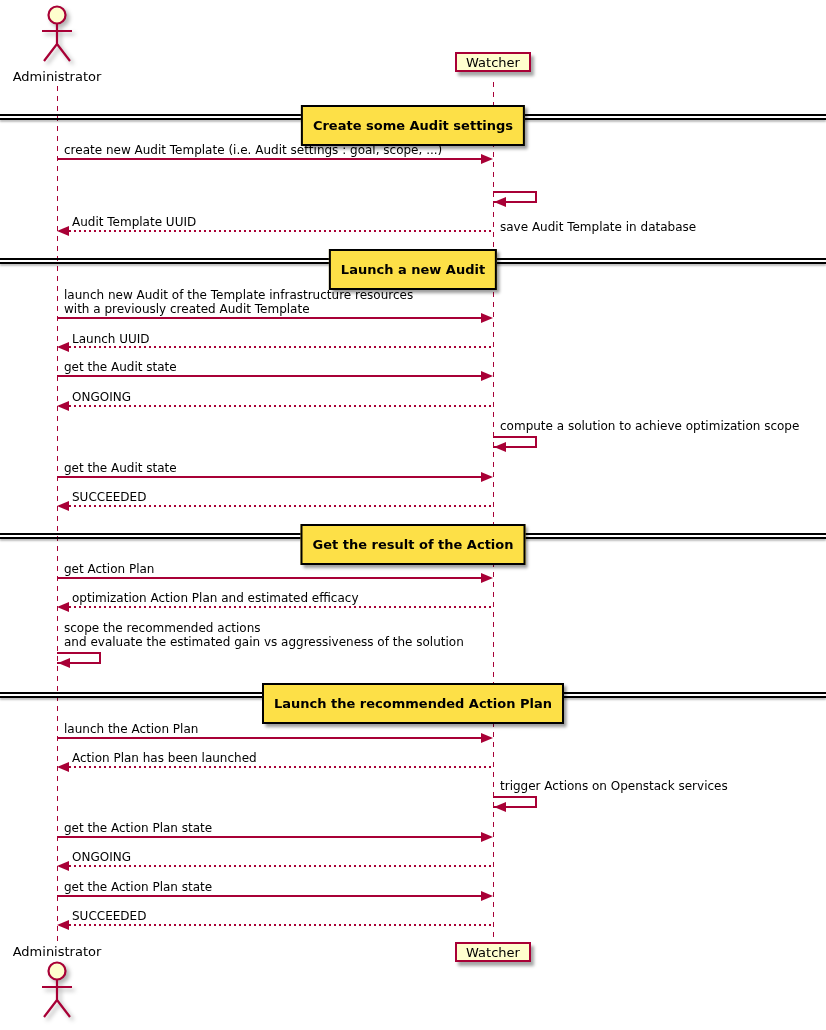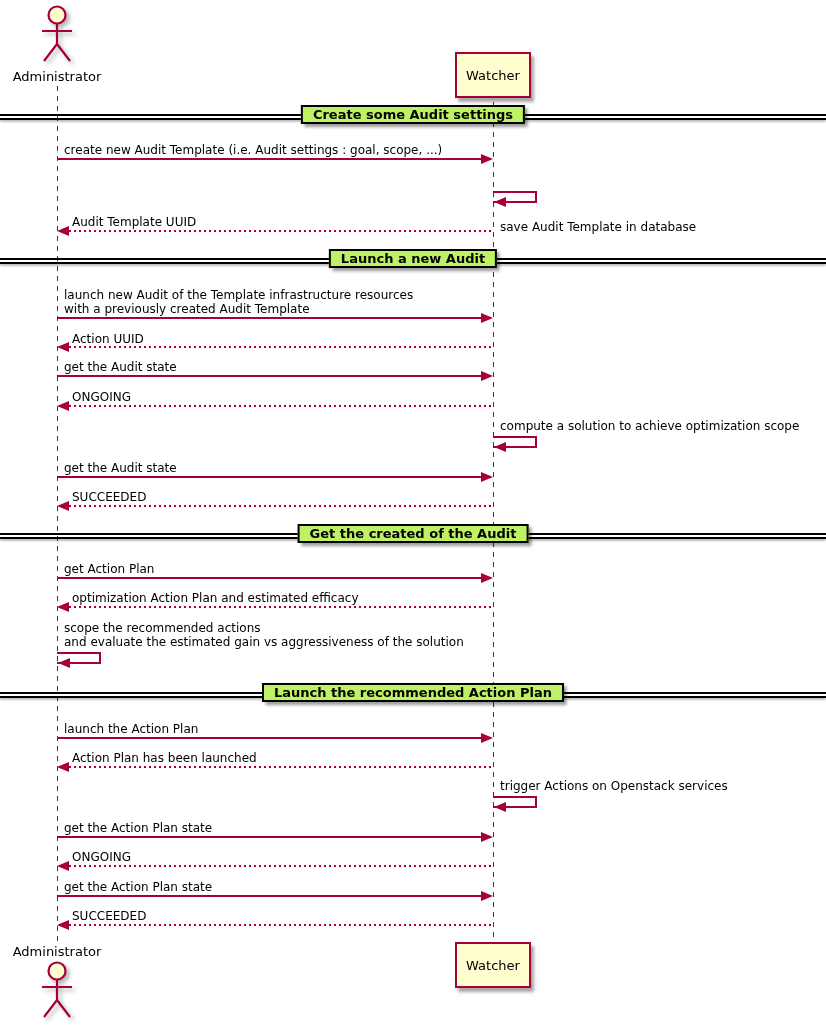--- a/index.html
+++ b/index.html
@@ -2,32 +2,32 @@
 <html><head>
 <meta charset="utf-8">
 <style>
   html,body{margin:0;padding:0;background:#fff;}
   .stage{position:relative;width:826px;height:1030px;background:#fff;overflow:hidden;
          font-family:"DejaVu Sans","Liberation Sans",sans-serif;color:#000;}
   
   .lifeline{position:absolute;width:1px;
     background:repeating-linear-gradient(180deg,#A80036 0 5px,transparent 5px 10px);}
   
-  .pbox{position:absolute;width:76px;height:46px;background:#FEFECE;border:2px solid #A80036;
+  .pbox{position:absolute;width:76px;height:20px;background:#FEFECE;border:2px solid #A80036;
         box-sizing:border-box;display:flex;align-items:center;justify-content:center;
         font-size:13px;box-shadow:3px 4px 3px rgba(0,0,0,0.35);z-index:4;}
   
   .actor{position:absolute;z-index:4;filter:drop-shadow(3px 3px 2px rgba(0,0,0,0.30));}
   .actor-label{position:absolute;width:120px;text-align:center;font-size:13px;line-height:15px;z-index:4;}
   
   .divider-lines{position:absolute;left:0;width:826px;height:6px;box-sizing:border-box;
       border-top:2px solid #000;border-bottom:2px solid #000;z-index:1;
       box-shadow:0 2px 2px rgba(0,0,0,0.25);}
-  .divider-box{position:absolute;left:50%;transform:translateX(-50%);background:#bef264;
-      border:2px solid #000;padding:0 10px;font-size:13px;font-weight:bold;white-space:nowrap;
+  .divider-box{position:absolute;left:50%;transform:translateX(-50%);background:#fde047;
+      border:2px solid #000;padding:11px 10px;font-size:13px;font-weight:bold;white-space:nowrap;
       box-shadow:3px 3px 3px rgba(0,0,0,0.4);z-index:3;}
   
   .msg-text{position:absolute;font-size:12px;line-height:14px;white-space:nowrap;z-index:3;}
   .msg-line-solid{position:absolute;height:2px;background:#A80036;z-index:2;}
   .msg-line-dashed{position:absolute;height:2px;z-index:2;
       background:repeating-linear-gradient(90deg,#A80036 0 2px,transparent 2px 5px);}
   .head-right{position:absolute;width:0;height:0;z-index:3;
       border-top:5px solid transparent;border-bottom:5px solid transparent;border-left:12px solid #A80036;}
   .head-left{position:absolute;width:0;height:0;z-index:3;
       border-top:5px solid transparent;border-bottom:5px solid transparent;border-right:12px solid #A80036;}
@@ -65,21 +65,21 @@
   <div class="pbox" style="left:455px;top:942px;">
     <span>Watcher</span>
   </div>
 
   <div id="gen">
       <div class="divider-lines" style="top: 114px;"></div>
       <div class="divider-box" style="top: 105px;"><span>Create some Audit settings</span></div>
       <div class="divider-lines" style="top: 258px;"></div>
       <div class="divider-box" style="top: 249px;"><span>Launch a new Audit</span></div>
       <div class="divider-lines" style="top: 533px;"></div>
-      <div class="divider-box" style="top: 524px;"><span>Get the created of the Audit</span></div>
+      <div class="divider-box" style="top: 524px;"><span>Get the result of the Action</span></div>
       <div class="divider-lines" style="top: 692px;"></div>
       <div class="divider-box" style="top: 683px;"><span>Launch the recommended Action Plan</span></div>
       <div class="msg-text" style="left: 64px; top: 143px;">
         <div>create new Audit Template (i.e. Audit settings : goal, scope, ...)</div>
       </div>
       <div class="msg-line-solid" style="left: 57px; top: 158px; width: 434px;"></div>
       <div class="head-right" style="left: 481px; top: 154px;"></div>
       <div class="msg-text" style="left: 500px; top: 174px; margin-top: 46px;">
         <div>save Audit Template in database</div>
       </div>
@@ -90,21 +90,21 @@
       </div>
       <div class="msg-line-dashed" style="left: 59px; top: 230px; width: 434px;"></div>
       <div class="head-left" style="left: 57px; top: 226px;"></div>
       <div class="msg-text" style="left: 64px; top: 288px;">
         <div>launch new Audit of the Template infrastructure resources</div>
         <div>with a previously created Audit Template</div>
       </div>
       <div class="msg-line-solid" style="left: 57px; top: 317px; width: 434px;"></div>
       <div class="head-right" style="left: 481px; top: 313px;"></div>
       <div class="msg-text" style="left: 72px; top: 332px;">
-        <div>Action UUID</div>
+        <div>Launch UUID</div>
       </div>
       <div class="msg-line-dashed" style="left: 59px; top: 346px; width: 434px;"></div>
       <div class="head-left" style="left: 57px; top: 342px;"></div>
       <div class="msg-text" style="left: 64px; top: 360px;">
         <div>get the Audit state</div>
       </div>
       <div class="msg-line-solid" style="left: 57px; top: 375px; width: 434px;"></div>
       <div class="head-right" style="left: 481px; top: 371px;"></div>
       <div class="msg-text" style="left: 72px; top: 390px;">
         <div>ONGOING</div>

